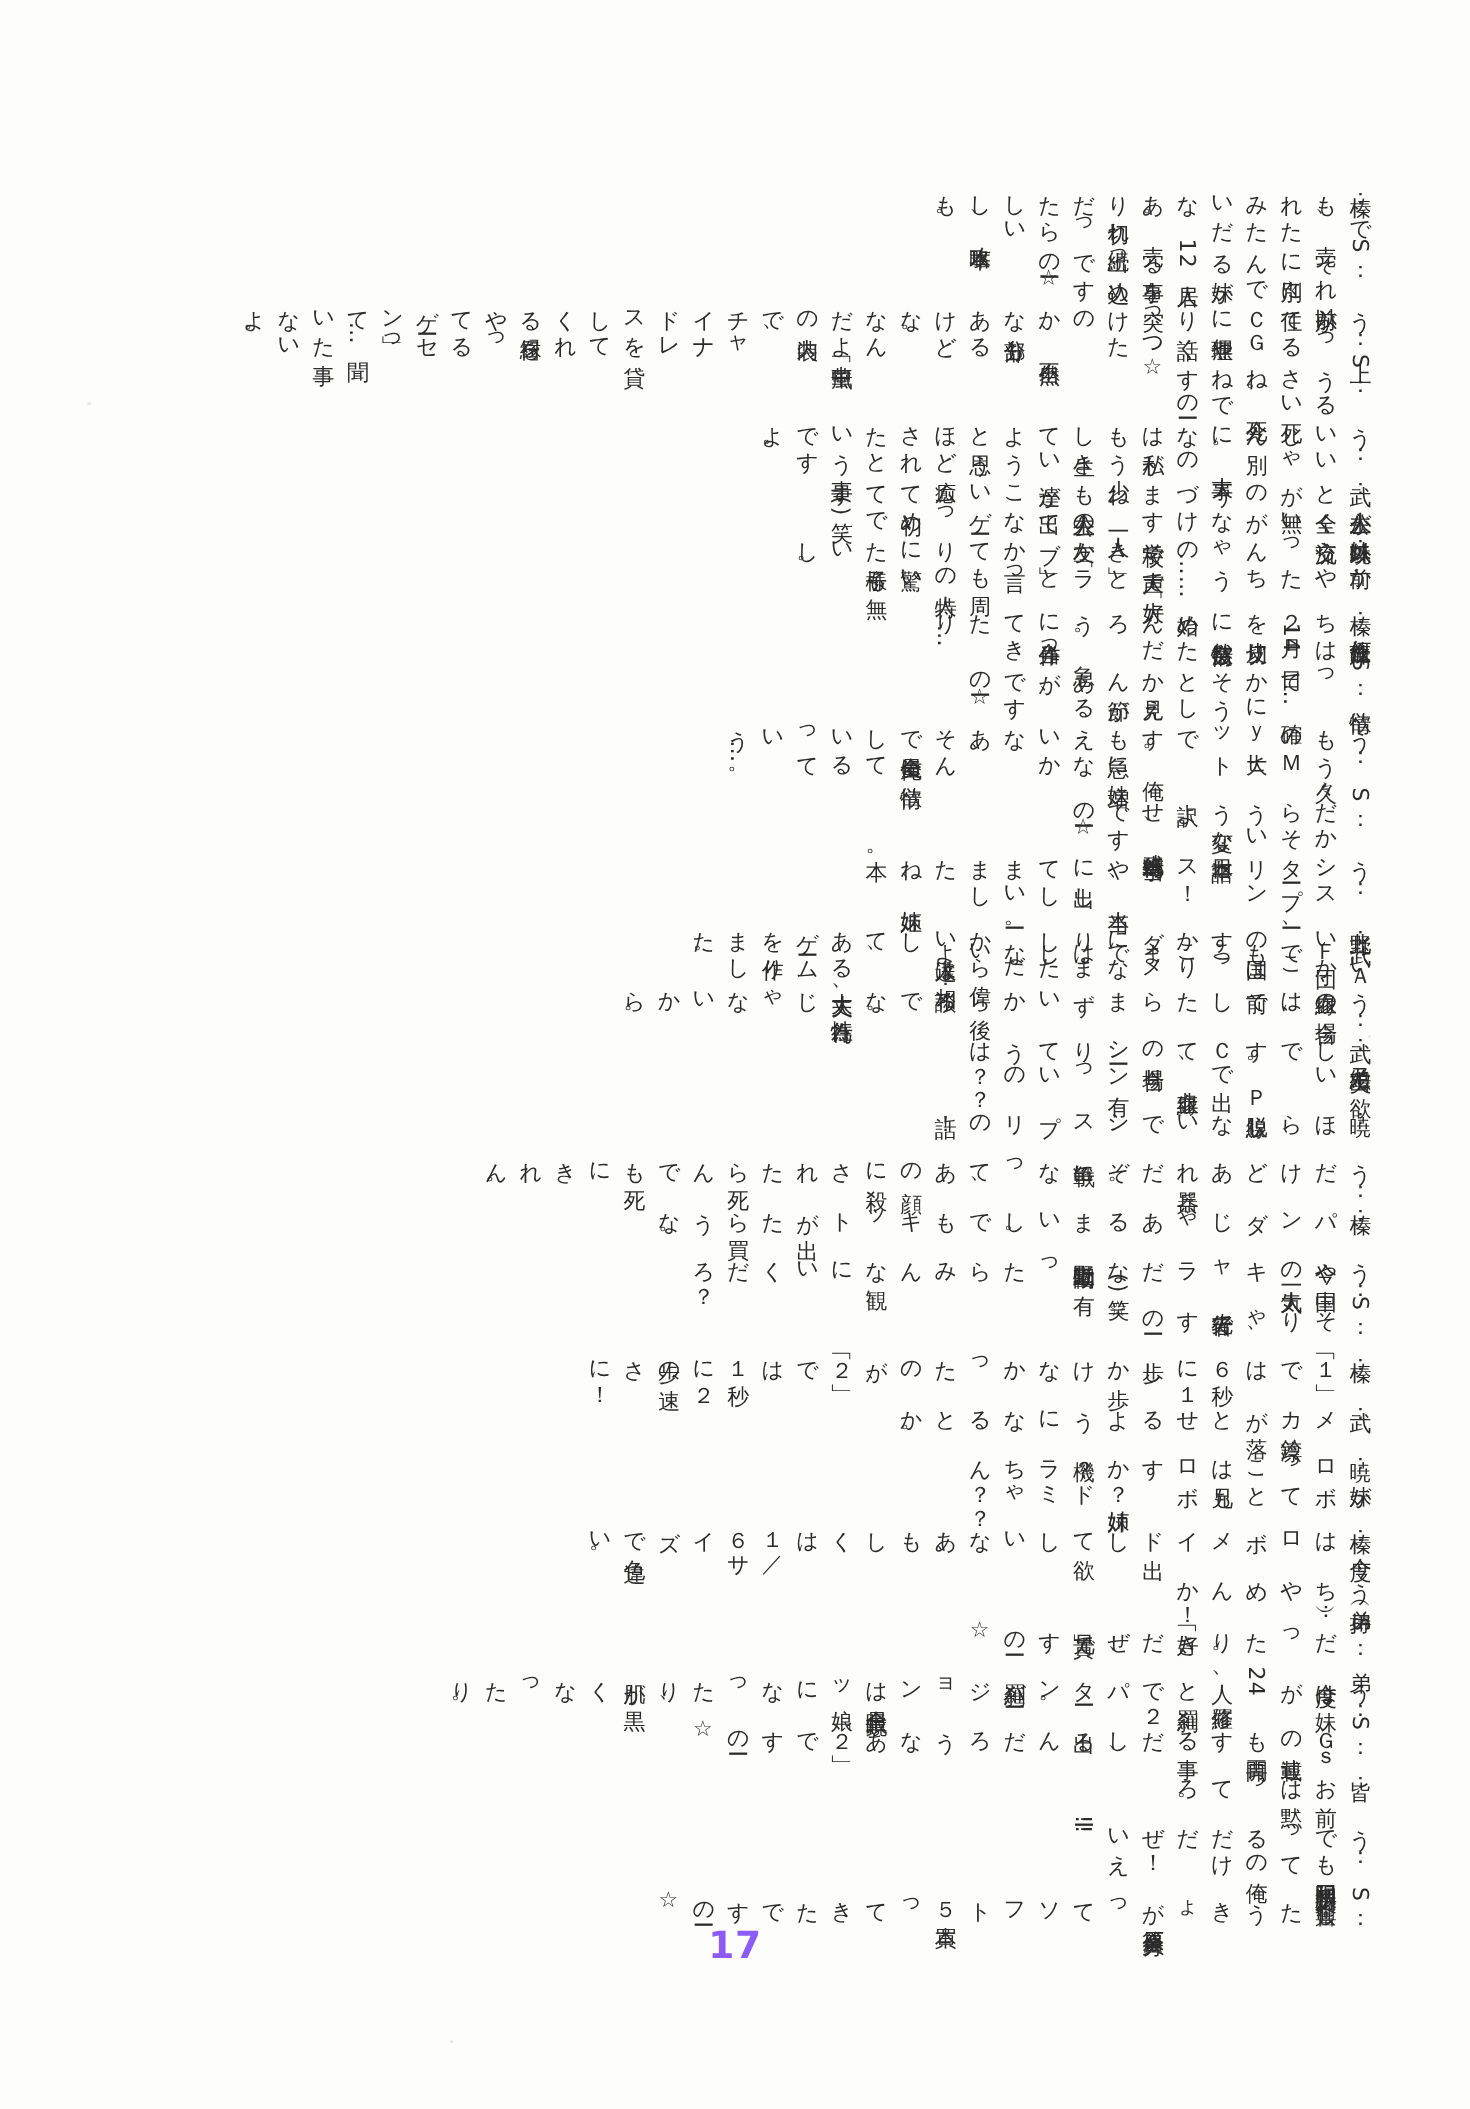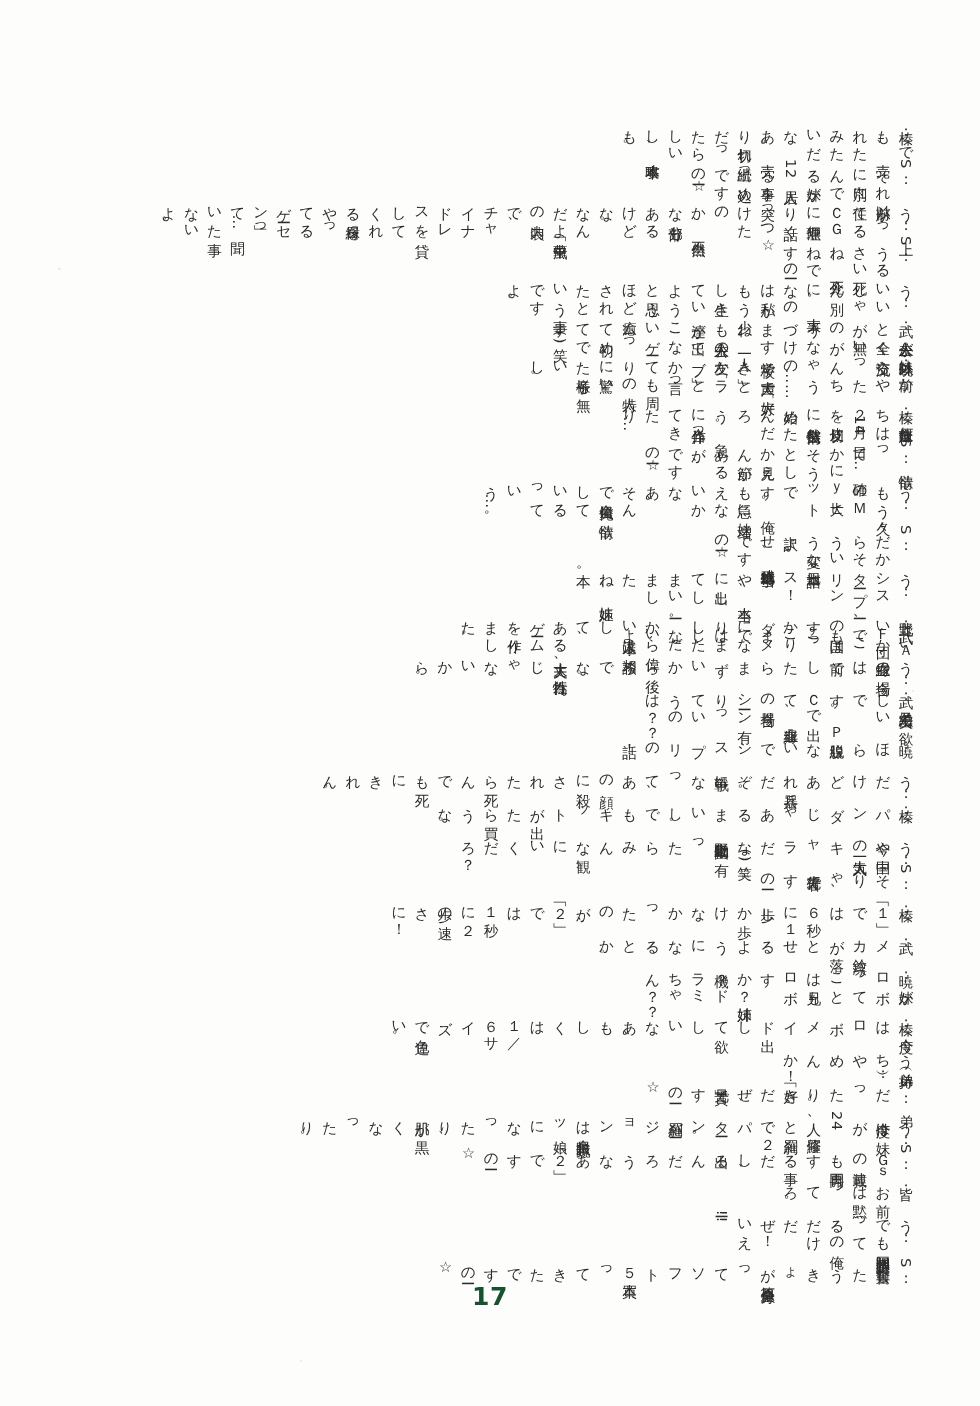--- a/index.html
+++ b/index.html
@@ -69,21 +69,21 @@
   
   .folio {
     position: absolute;
     left: 0;
     right: 0;
     top: 1282px;
     text-align: center;
     font-size: 25px;
     font-weight: 700;
     letter-spacing: 0.02em;
-    color: #14532d;
+    color: #8b5cf6;
     font-family: "DejaVu Sans", "Liberation Sans", sans-serif;
   }
 
   
   .speck {
     position: absolute;
     background: #e9e7e3;
     border-radius: 50%;
     pointer-events: none;
   }

